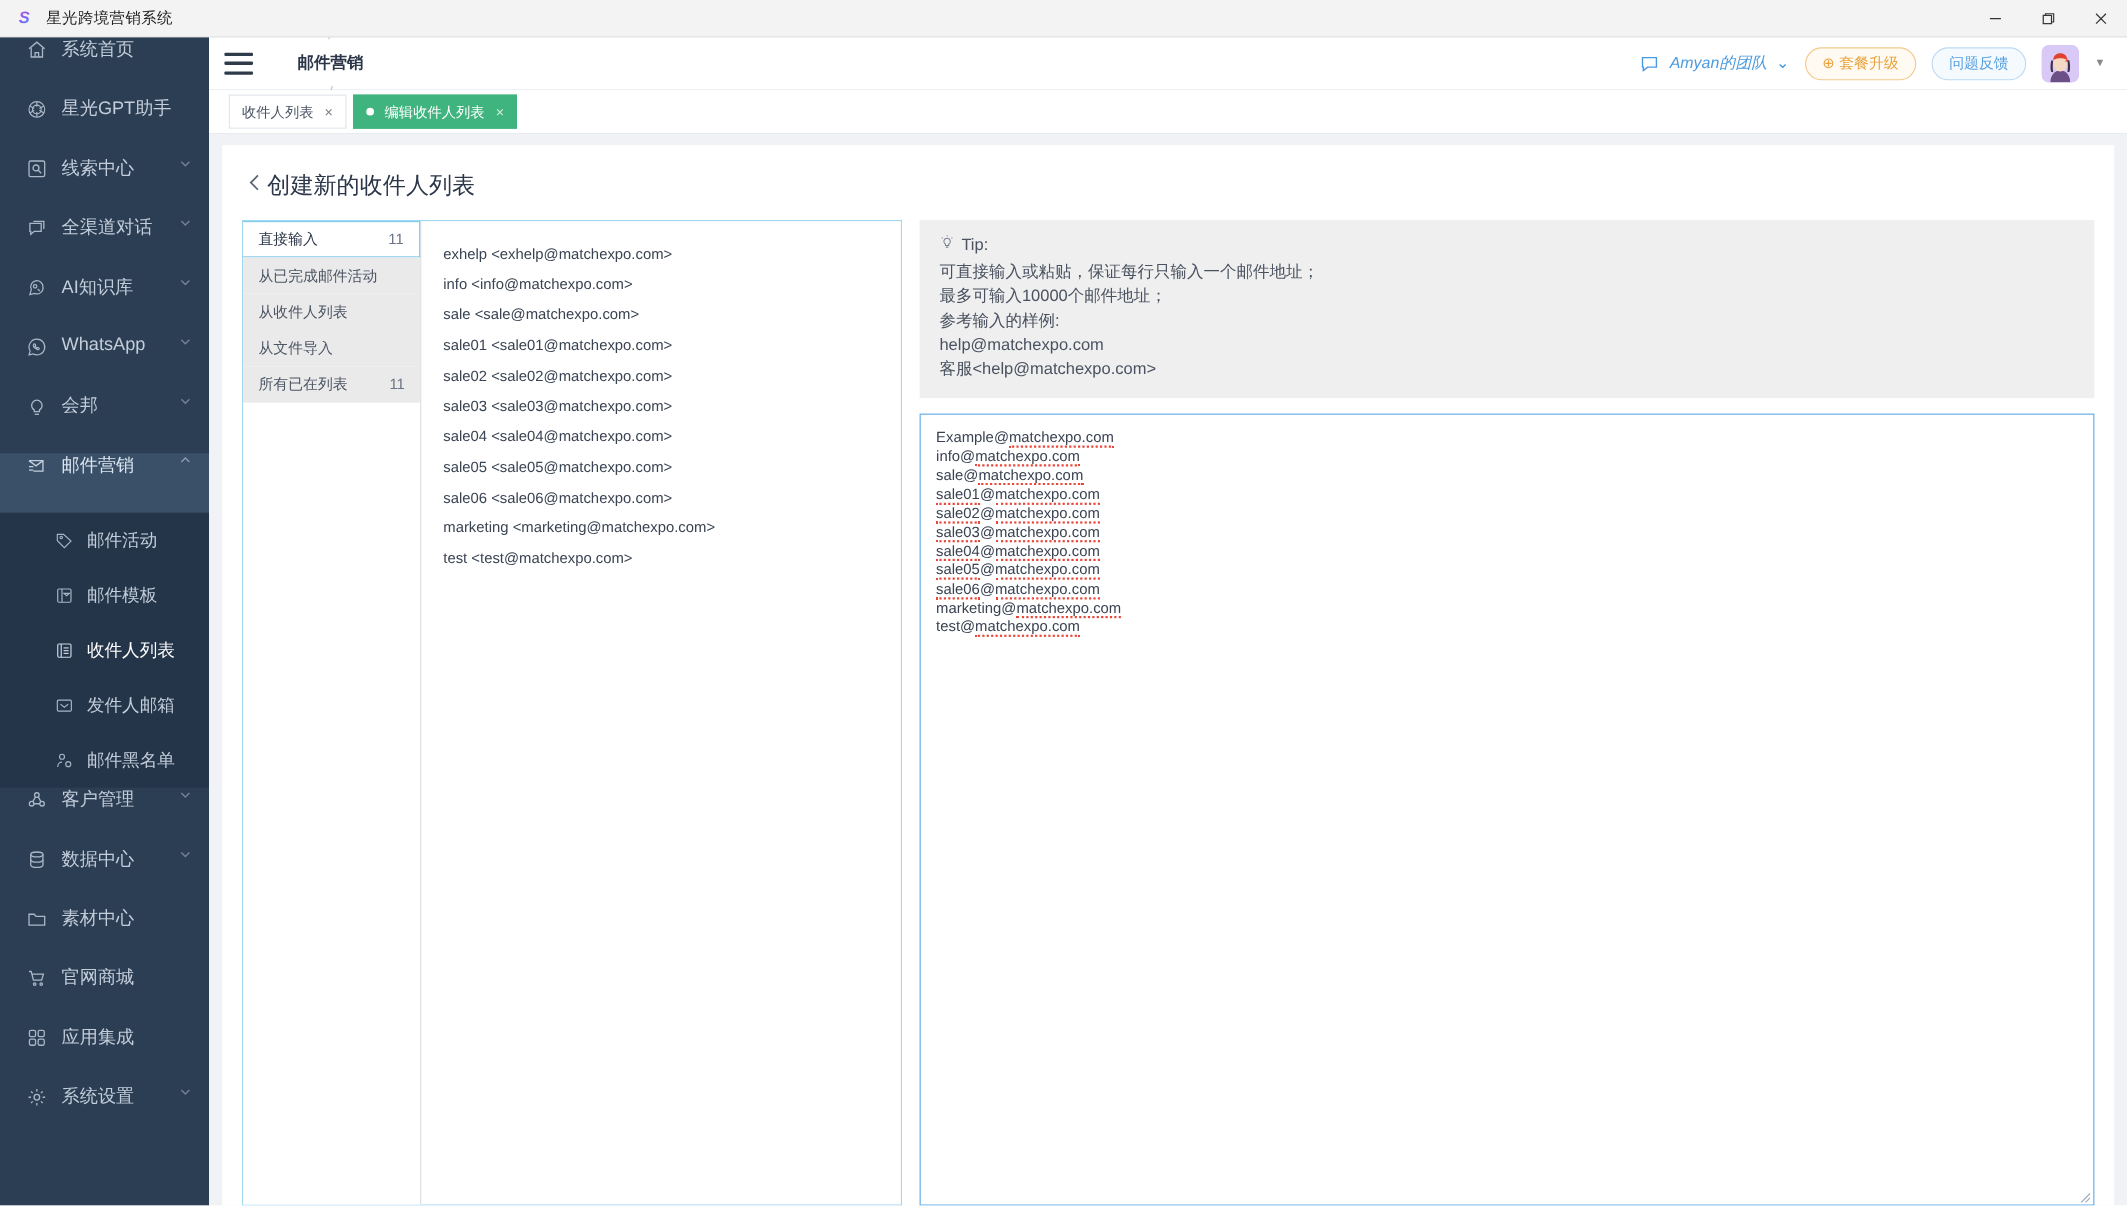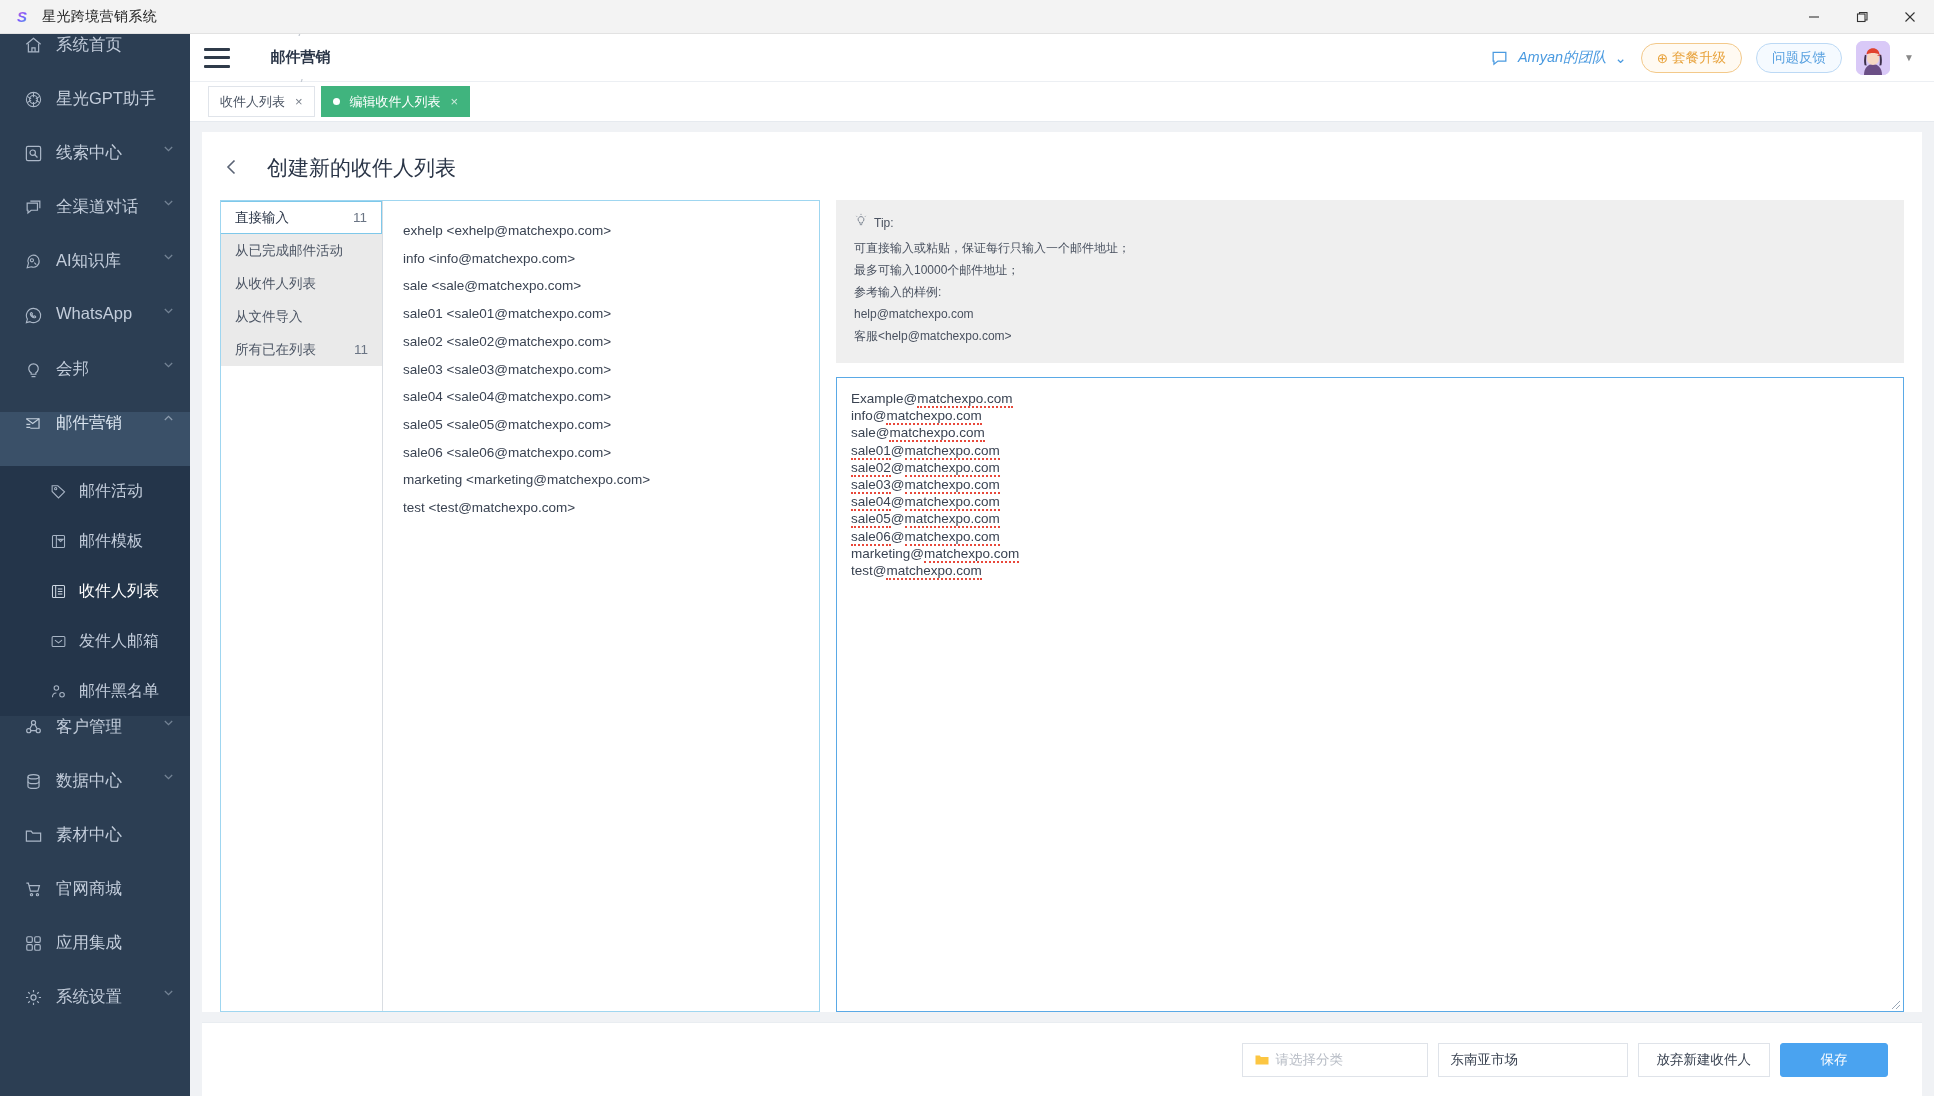--- a/index.html
+++ b/index.html
@@ -135,21 +135,21 @@
   .tabpill .dot { width:7px;height:7px;border-radius:50%;background:#fff; }
   .tabpill .x { font-size: 13px; opacity: .75; }
 
   
   .content { flex: 1; padding: 10px 12px 0 12px; min-height: 0; display:flex; }
   .card {
     flex: 1; background: #ffffff;
     display: flex; flex-direction: column; min-width: 0;
   }
   .card-title {
-    display: flex; align-items: center; gap: 28px;
+    display: flex; align-items: center; gap: 4px;
     padding: 22px 0 18px 22px;
     font-size: 21px; color: #2b3648;
   }
   .back-arrow { font-size: 20px; color: #5a6374; cursor: pointer; line-height:1; }
 
   .body-row { display: flex; gap: 16px; padding: 0 18px; flex: 1; min-height: 0; }
 
   
   .left-box {
     width: 600px; min-width: 600px;
@@ -171,21 +171,21 @@
     justify-content: flex-end;
   }
   .picker-wrap { border-right: 1px solid #d9dde2; }
   .email-list { flex: 1; padding: 16px 0 0 20px; overflow: hidden; }
   .email-line { font-size: 13.5px; color: #3a4352; line-height: 27.7px; white-space: nowrap; }
 
   
   .right-col { flex: 1; display: flex; flex-direction: column; gap: 14px; min-width: 0; min-height:0; }
   .tip-box {
     background: #efefef; padding: 13px 30px 16px 18px;
-    font-size: 12px; color: #4a5260; line-height: 19px;
+    font-size: 15px; color: #4a5260; line-height: 19px;
   }
   .tip-head { display:flex; align-items:center; gap:6px; margin-bottom: 4px; }
   .tip-line { padding: 1.5px 0; }
   .textarea-box {
     flex: 1; border: 1px solid #5aa9e6; background: #fff;
     padding: 12px 14px; min-height: 0; position: relative; overflow: hidden;
     resize: none; font-size: 13.5px; color: #3a4352; line-height: 17.2px;
   }
   .ta-line { white-space: nowrap; }
   .sp { border-bottom: 2px dotted #e8483a; }
@@ -652,30 +652,15 @@
                     <line x1="11" y1="7" x2="7" y2="11"></line>
                   </svg>
               </span>
             </div>
 
           </div>
         </div>
       </div>
     </div>
 
-    <div class="footer">
-      <div class="fld category" title="请选择分类">
-        <span class="folder-ico">
-          <svg width="14" height="12" viewBox="0 0 14 12">
-              <path d="M0.5 1.5h4.2l1.2 1.6H13.5v7.4H0.5z" fill="#fcc642"></path>
-            </svg>
-        </span>
-        <span>请选择分类</span>
-      </div>
-      <div class="fld listname" title="请输入列表名称">
-        <span>东南亚市场</span>
-      </div>
-      <div class="btn ghost">放弃新建收件人</div>
-      <div class="btn primary">保存</div>
-    </div>
 
   </div>
 </div>
 
 </body></html>

